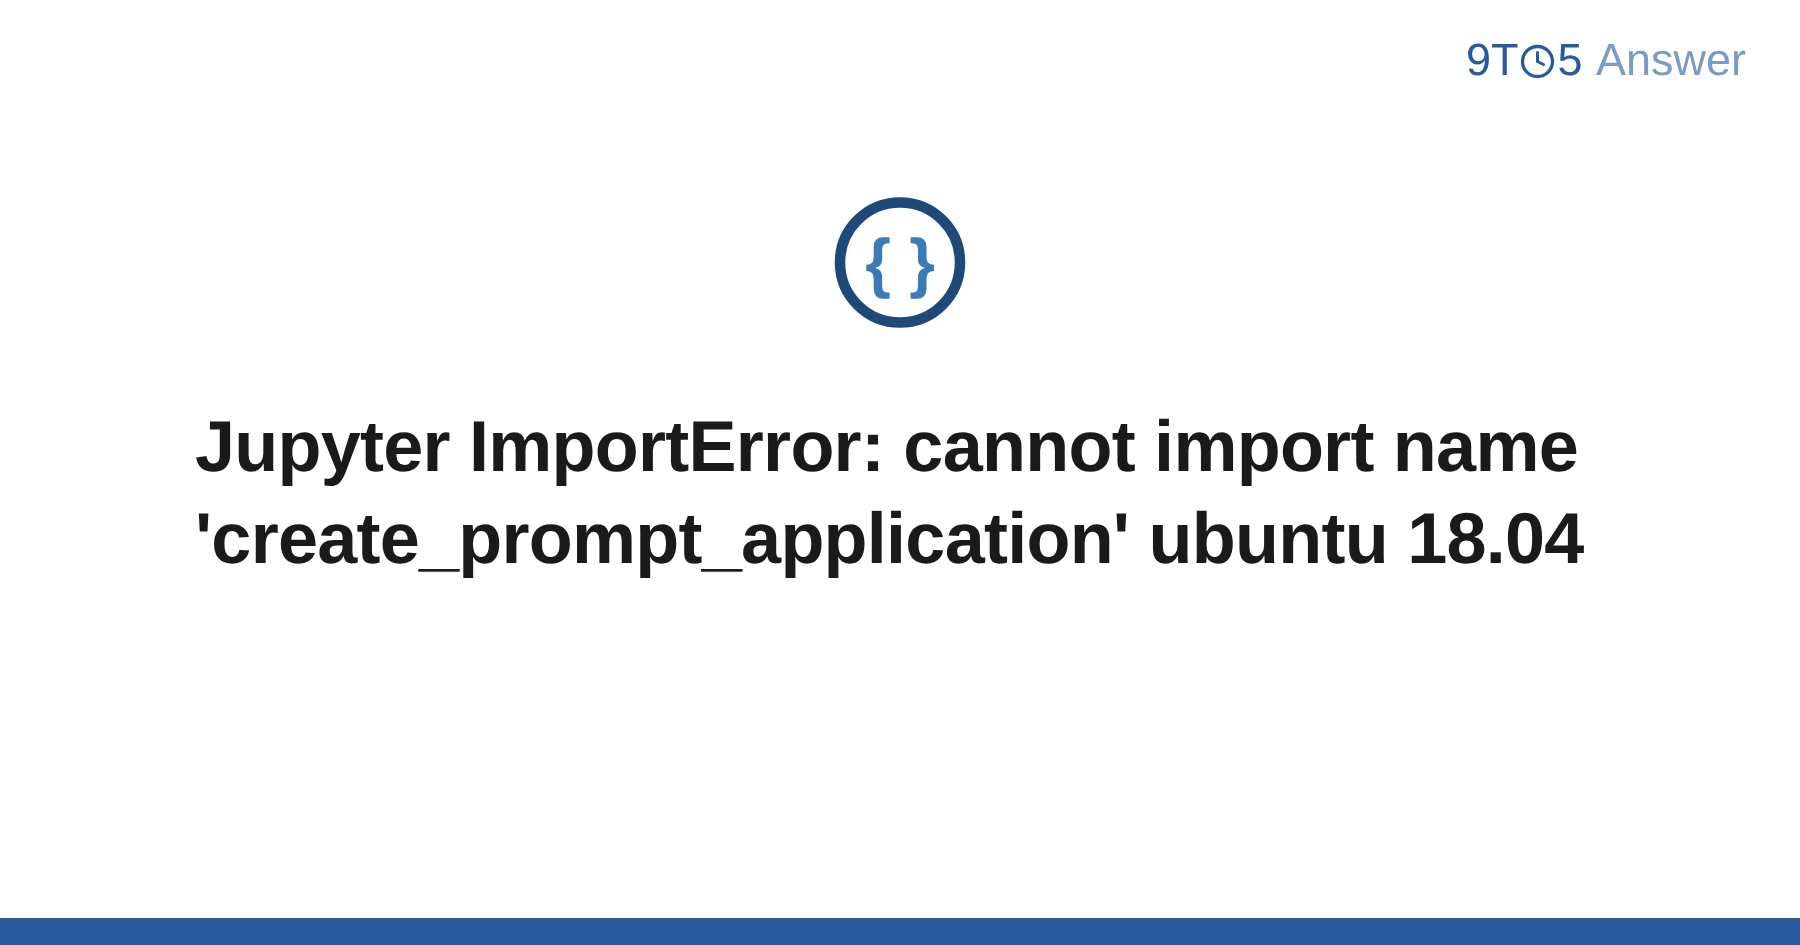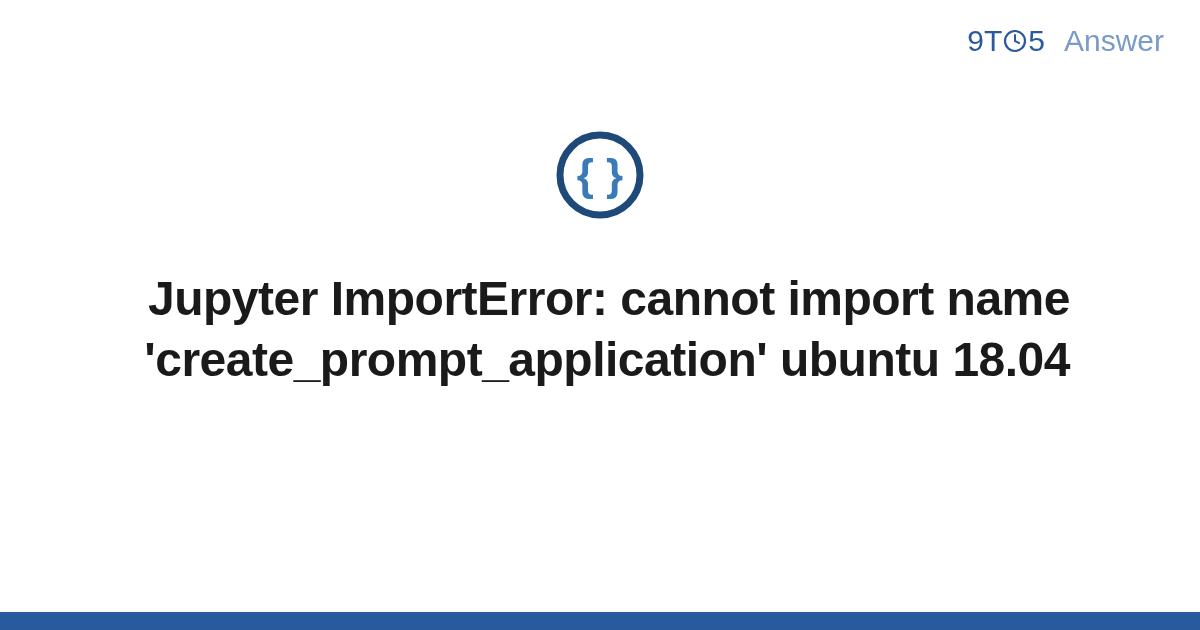--- a/index.html
+++ b/index.html
@@ -33,41 +33,41 @@
       align-items: center;
       justify-content: center;
     }
     .logo-5 {
       color: #2a5a9e;
       font-weight: 500;
     }
     .logo-answer {
       color: #7a9bc4;
       font-weight: 400;
-      margin-left: 18px;
+      margin-left: 8px;
     }
     .center-content {
       position: absolute;
       top: 130px;
       left: 0;
       right: 0;
       display: flex;
       flex-direction: column;
       align-items: center;
     }
     .category-icon {
       width: 90px;
       height: 90px;
       margin-bottom: 48px;
     }
     .title {
       font-size: 48px;
       font-weight: 700;
       color: #1a1a1a;
-      text-align: right;
+      text-align: left;
       line-height: 1.28;
       max-width: 980px;
       padding: 0 20px;
       letter-spacing: -0.5px;
     }
     .footer-bar {
       position: absolute;
       bottom: 0;
       left: 0;
       right: 0;

